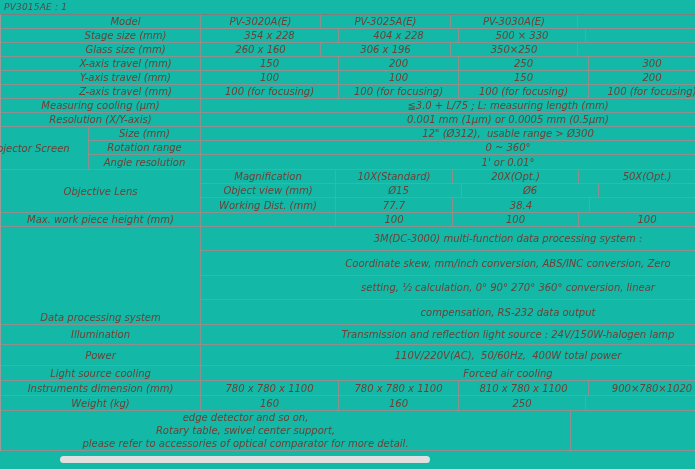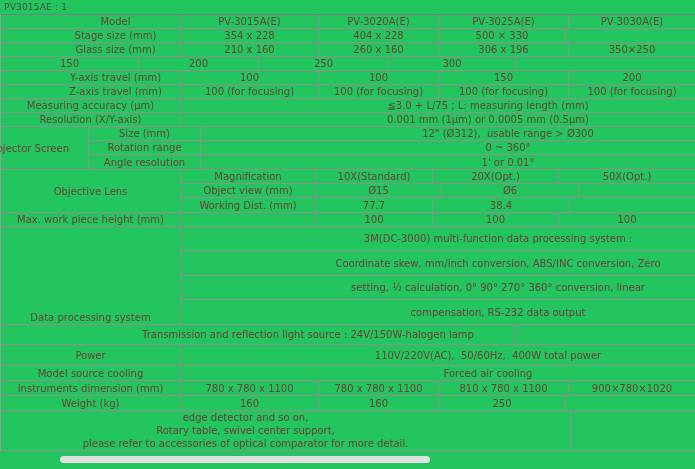--- a/index.html
+++ b/index.html
@@ -1,36 +1,37 @@
 <!DOCTYPE html>
 <html><head>
 <meta charset="utf-8">
 <style>
   html,body{margin:0;padding:0;background:#ffffff;}
   .stage{
-    position:relative;width:695px;height:469px;background:#22c55e;overflow:hidden;
+    position:relative;width:695px;height:469px;background:#14b8a6;overflow:hidden;
     font-family:"DejaVu Sans","Liberation Sans",sans-serif;
+    font-style:italic;
   }
   .page-label{
     position:absolute;left:4px;top:2px;font-size:9px;color:#4c4c4c;letter-spacing:0.2px;
   }
   .spec-table{
     position:absolute;left:0;top:14px;width:715px;
     border-top:1.5px solid #7e7e7e;border-left:1px solid #9a9a9a;
     color:#6e4036;font-size:10px;
   }
   .row{display:flex;box-sizing:border-box;border-bottom:1px solid #8f8f8f;}
   .cell{
     box-sizing:border-box;border-right:1px solid #8f8f8f;
     display:flex;align-items:center;justify-content:center;
     text-align:center;white-space:pre;overflow:visible;line-height:11px;
   }
   .cell:last-child{border-right:1px solid #8f8f8f;}
   
-  .w-label{width:180px;}
+  .w-label{width:200px;}
   .w-c1{width:138px;}
   .w-c2{width:120px;}
   .w-c3{width:130px;}
   .w-c4{width:127px;}
   
   .w-val{width:515px;padding-left:100px;}
   
   .w-pA{width:88px;}
   .w-pB{width:112px;}
   
@@ -68,42 +69,41 @@
 <body>
 
 <div class="stage">
 
   <div class="page-label">PV3015AE : 1</div>
 
   <div class="spec-table">
 
     <div class="row h14">
       <div class="cell w-label pad-left-skew">Model</div>
-      <div class="cell w-c1">PV-3015A(E)</div>
       <div class="cell w-c2">PV-3020A(E)</div>
       <div class="cell w-c3">PV-3025A(E)</div>
       <div class="cell w-c4">PV-3030A(E)</div>
     </div>
 
     <div class="row h14">
       <div class="cell w-label pad-left-skew">Stage size (mm)</div>
       <div class="cell w-c1">354 x 228</div>
       <div class="cell w-c2">404 x 228</div>
       <div class="cell w-c4">500 × 330</div>
     </div>
 
     <div class="row h14">
       <div class="cell w-label pad-left-skew">Glass size (mm)</div>
-      <div class="cell w-c1">210 x 160</div>
       <div class="cell w-c2">260 x 160</div>
       <div class="cell w-c3">306 x 196</div>
       <div class="cell w-c4">350×250</div>
     </div>
 
     <div class="row h14">
+      <div class="cell w-label pad-left-skew">X-axis travel (mm)</div>
       <div class="cell w-c1">150</div>
       <div class="cell w-c2">200</div>
       <div class="cell w-c3">250</div>
       <div class="cell w-c4">300</div>
     </div>
 
     <div class="row h14">
       <div class="cell w-label pad-left-skew">Y-axis travel (mm)</div>
       <div class="cell w-c1">100</div>
       <div class="cell w-c2">100</div>
@@ -113,21 +113,21 @@
 
     <div class="row h14">
       <div class="cell w-label pad-left-skew">Z-axis travel (mm)</div>
       <div class="cell w-c1">100 (for focusing)</div>
       <div class="cell w-c2">100 (for focusing)</div>
       <div class="cell w-c3">100 (for focusing)</div>
       <div class="cell w-c4">100 (for focusing)</div>
     </div>
 
     <div class="row h14">
-      <div class="cell w-label">Measuring accuracy (µm)</div>
+      <div class="cell w-label">Measuring cooling (µm)</div>
       <div class="cell w-val">≦3.0 + L/75 ; L: measuring length (mm)</div>
     </div>
 
     <div class="row h14">
       <div class="cell w-label">Resolution (X/Y-axis)</div>
       <div class="cell w-val">0.001 mm (1µm) or 0.0005 mm (0.5µm)</div>
     </div>
 
     <div class="section">
       <div class="cell w-pA merged-label proj-label">
@@ -191,30 +191,31 @@
         <div class="row h24">
           <div class="cell w-val" style="width:515px;flex:1;">setting, ½ calculation, 0° 90° 270° 360° conversion, linear</div>
         </div>
         <div class="row h24">
           <div class="cell w-val" style="width:515px;flex:1;">compensation, RS-232 data output</div>
         </div>
       </div>
     </div>
 
     <div class="row h20">
+      <div class="cell w-label">Illumination</div>
       <div class="cell w-val">Transmission and reflection light source : 24V/150W-halogen lamp</div>
     </div>
 
     <div class="row h21">
       <div class="cell w-label">Power</div>
       <div class="cell w-val">110V/220V(AC),  50/60Hz,  400W total power</div>
     </div>
 
     <div class="row h15">
-      <div class="cell w-label">Model source cooling</div>
+      <div class="cell w-label">Light source cooling</div>
       <div class="cell w-val">Forced air cooling</div>
     </div>
 
     <div class="row h15">
       <div class="cell w-label">Instruments dimension (mm)</div>
       <div class="cell w-c1">780 x 780 x 1100</div>
       <div class="cell w-c2">780 x 780 x 1100</div>
       <div class="cell w-c3">810 x 780 x 1100</div>
       <div class="cell w-c4">900×780×1020</div>
     </div>

